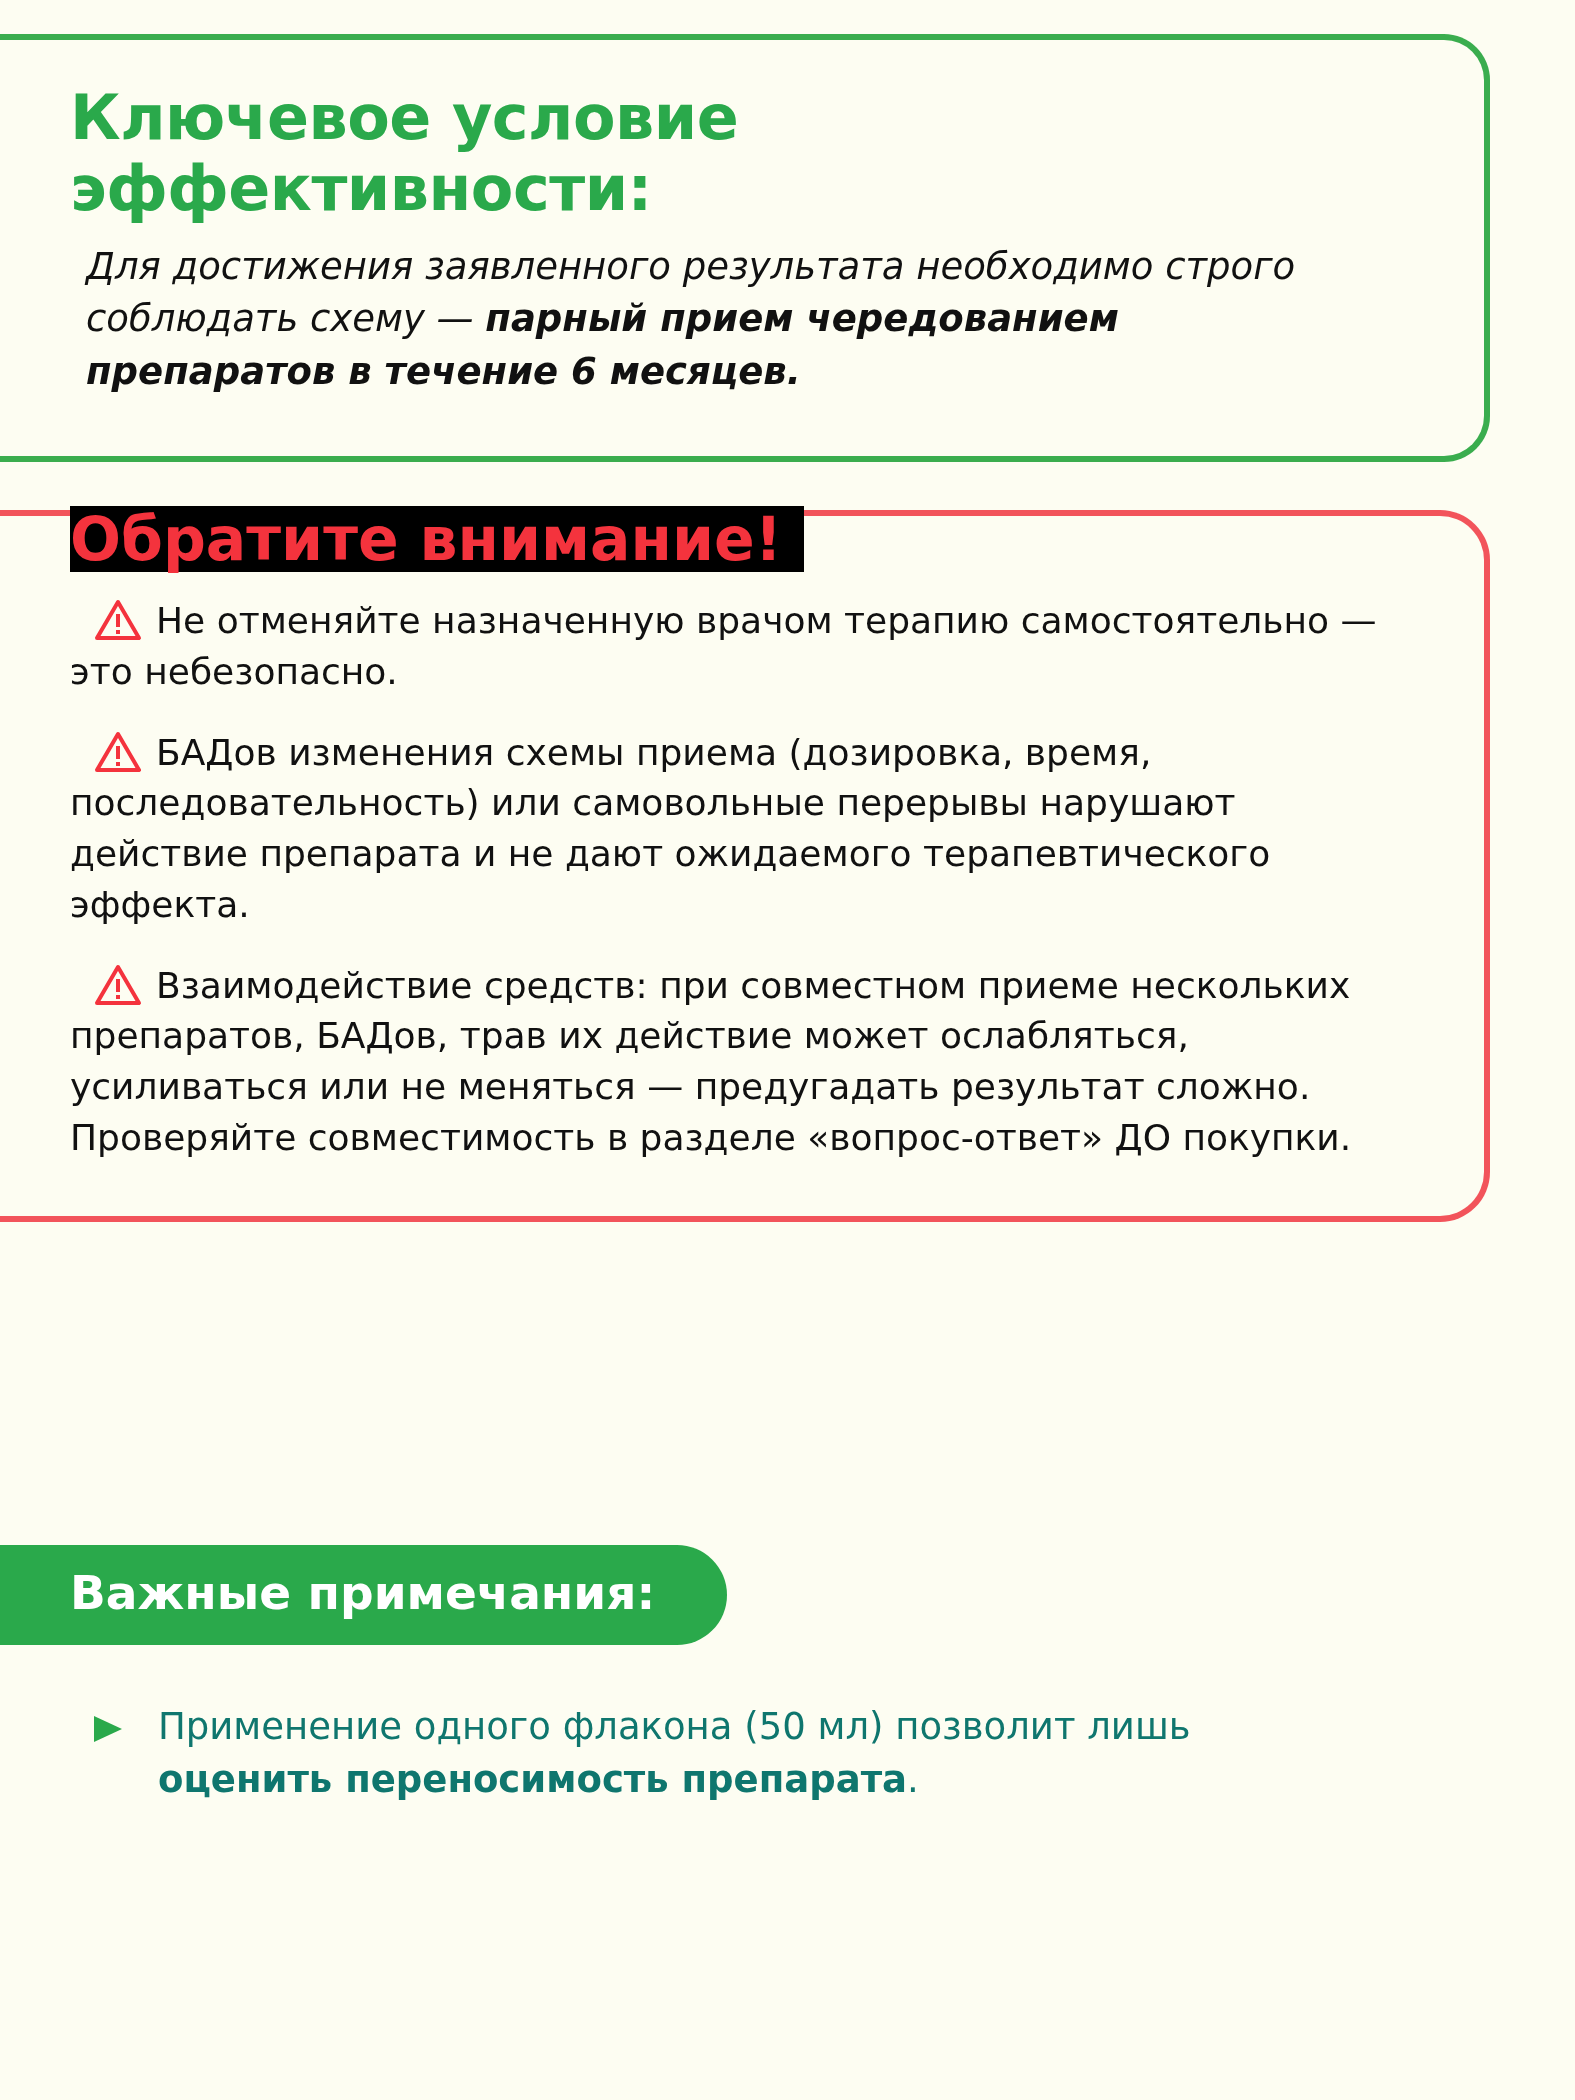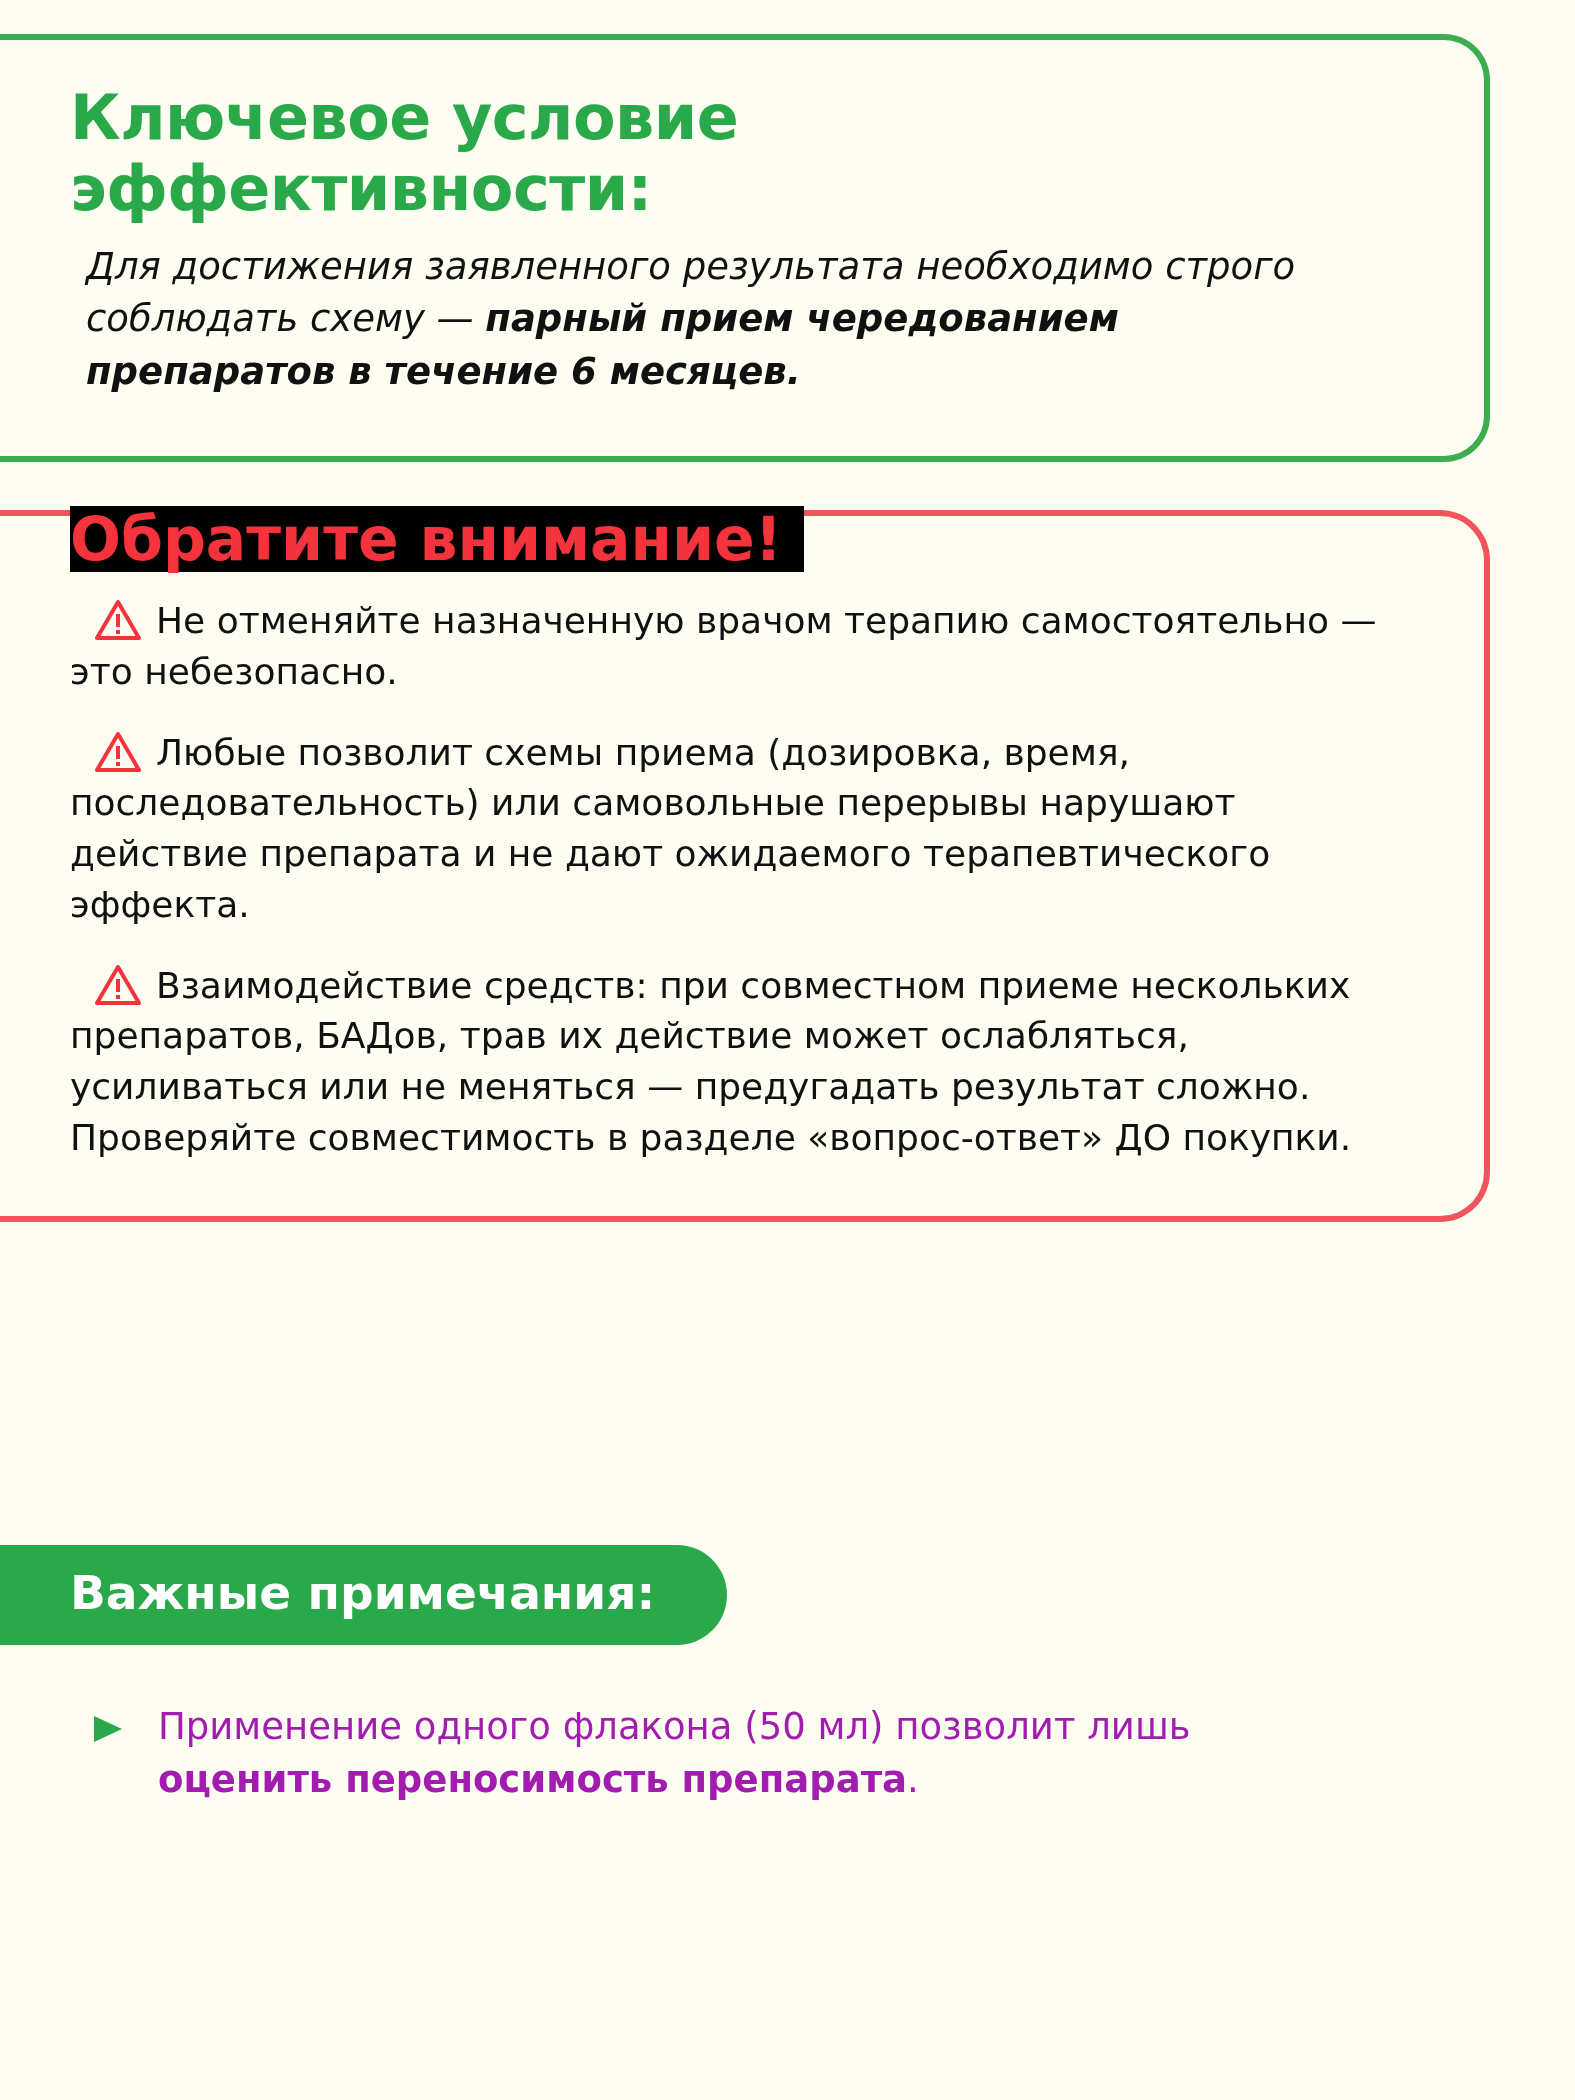--- a/index.html
+++ b/index.html
@@ -126,21 +126,21 @@
   .note-bullet {
     flex: 0 0 auto;
     width: 40px;
     margin-top: 14px;
     margin-right: 26px;
   }
   .note-bullet svg { display: block; }
   .note-text {
     font-size: 37px;
     line-height: 1.44;
-    color: #a21caf;
+    color: #0f766e;
     max-width: 1180px;
   }
   .note-text b { font-weight: bold; }
 </style>
 </head>
 <body>
 
 <section class="key-box">
   <h1 class="key-title">
     <span>Ключевое условие</span>
@@ -166,21 +166,21 @@
       </span><b>Не отменяйте назначенную врачом терапию самостоятельно</b><span> — это небезопасно.</span>
     </p>
 
     <p class="attn-item">
       <span class="warn-icon">
         <svg width="48" height="42" viewBox="0 0 48 42" xmlns="http://www.w3.org/2000/svg">
           <path d="M24 3 L45 39 L3 39 Z" fill="none" stroke="#f4333d" stroke-width="4" stroke-linejoin="round"></path>
           <rect x="22" y="15" width="4" height="13" fill="#f4333d"></rect>
           <rect x="22" y="31" width="4" height="4" fill="#f4333d"></rect>
         </svg>
-      </span><b>Любые позволит схемы приема</b><span> (дозировка, время, последовательность) или </span><b>самовольные перерывы</b><span> нарушают действие препарата и </span><b>не дают ожидаемого терапевтического эффекта.</b>
+      </span><b>БАДов изменения схемы приема</b><span> (дозировка, время, последовательность) или </span><b>самовольные перерывы</b><span> нарушают действие препарата и </span><b>не дают ожидаемого терапевтического эффекта.</b>
     </p>
 
     <p class="attn-item">
       <span class="warn-icon">
         <svg width="48" height="42" viewBox="0 0 48 42" xmlns="http://www.w3.org/2000/svg">
           <path d="M24 3 L45 39 L3 39 Z" fill="none" stroke="#f4333d" stroke-width="4" stroke-linejoin="round"></path>
           <rect x="22" y="15" width="4" height="13" fill="#f4333d"></rect>
           <rect x="22" y="31" width="4" height="4" fill="#f4333d"></rect>
         </svg>
       </span><b>Взаимодействие средств</b><span>: при совместном приеме нескольких препаратов, БАДов, трав их действие может ослабляться, усиливаться или не меняться — предугадать результат сложно. </span><b>Проверяйте совместимость в разделе «вопрос-ответ» ДО покупки.</b>

